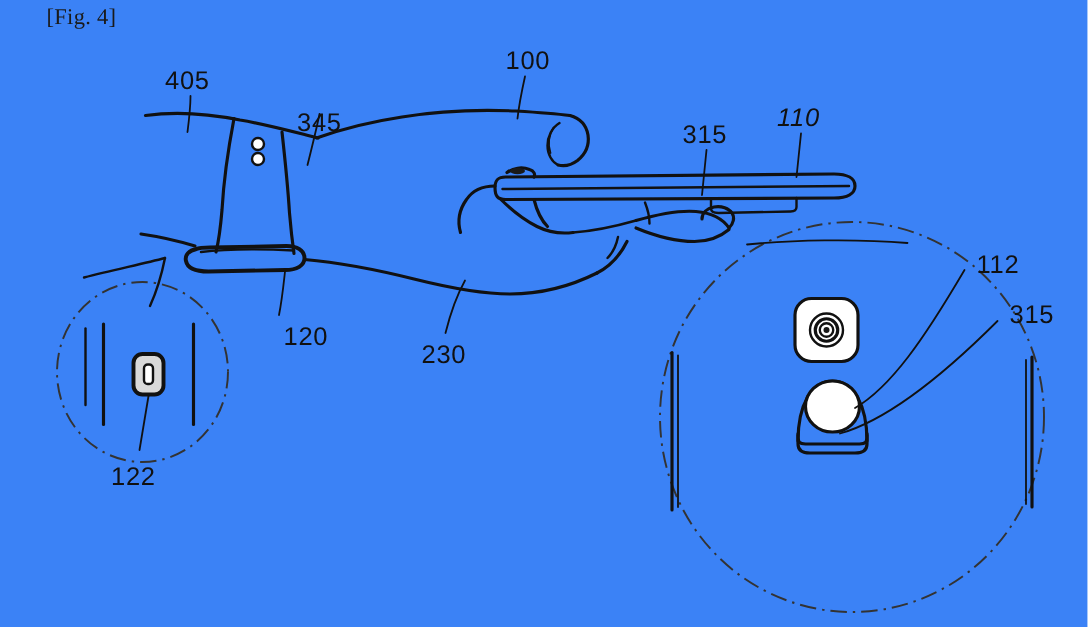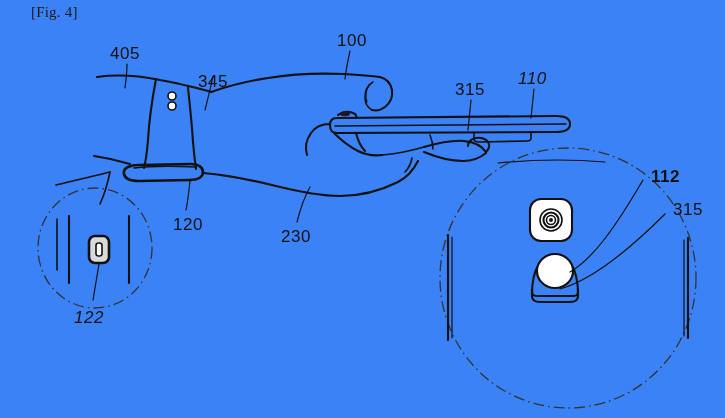--- a/index.html
+++ b/index.html
@@ -185,19 +185,19 @@
     <path class="ln ln-hair" d="M 570,272 C 594,258 616,226 643,180"></path>
     <path class="ln ln-hair" d="M 560,289 C 592,280 628,251 665,214"></path>
 
   </svg>
 
   <div class="ref-num" style="left:110px; top:44px;text-align:center;">405</div>
   <div class="ref-num" style="left:198px; top:56px;margin-top:16px;">345</div>
   <div class="ref-num" style="left:337px; top:31px;">100</div>
   <div class="ref-num" style="left:455px; top:80px;">315</div>
   <div class="ref-num" style="left:518px; top:69px;font-style:italic;">110</div>
-  <div class="ref-num" style="left:173px; top:215px;text-align:center;">120</div>
+  <div class="ref-num" style="left:189px; top:215px;text-align:center;">120</div>
   <div class="ref-num" style="left:281px; top:227px;">230</div>
-  <div class="ref-num" style="left:74px; top:308px;font-style:italic;">122</div>
-  <div class="ref-num" style="left:651px; top:167px;font-weight:bold;">112</div>
+  <div class="ref-num" style="left:74px; top:308px;">122</div>
+  <div class="ref-num" style="left:651px; top:167px;">112</div>
   <div class="ref-num" style="left:673px; top:200px;">315</div>
 
 </div>
 
 </body></html>

